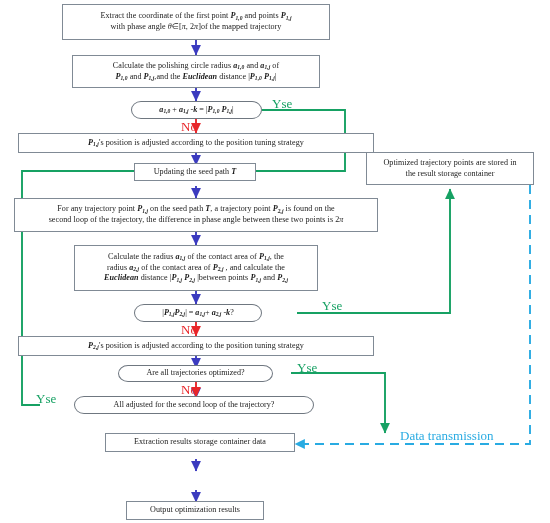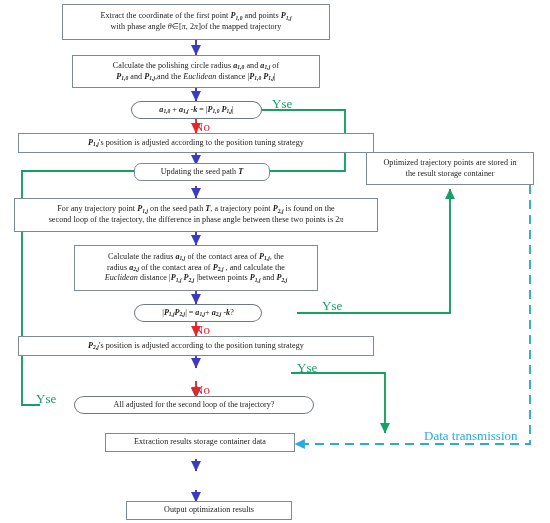--- a/index.html
+++ b/index.html
@@ -57,25 +57,25 @@
     border-radius: 10px / 50%;
     padding: 1px 10px;
   }
   .edge-label {
     position: absolute;
     font-size: 13px;
     font-family: "Liberation Serif", serif;
     white-space: nowrap;
   }
   .lbl-yes { color: #16a163; }
-  .lbl-no  { color: #e8262a; margin-left: 13px; }
+  .lbl-no  { color: #e8262a; }
   .lbl-data{ color: #29abe2; }
   sub { font-size: 0.68em; vertical-align: baseline; position: relative; top: 0.25em; }
   .v  { font-style: italic; font-weight: bold; }
-  .it { font-style: italic; }
+  .it { font-style: italic; font-weight: bold; }
 </style>
 </head>
 <body>
 
 <div id="canvas">
 
   <svg class="wires" viewBox="0 0 550 523">
     <defs>
       <marker id="arrBlue" markerWidth="7" markerHeight="7" refX="5.2" refY="2.6" orient="auto">
         <path d="M0,0 L5.4,2.6 L0,5.2 z" fill="#3b3bbf"></path>
@@ -153,21 +153,21 @@
       <i class="v">a</i><sub class="v">1,0</sub> + <i class="v">a</i><sub class="v">1,j</sub> -<i class="v">k</i> = |<i class="v">P</i><sub class="v">1,0</sub> <i class="v">P</i><sub class="v">1,j</sub>|
     </span>
   </div>
 
   <div class="node" style="left:18px; top:133px; width:356px; height:20px;">
     <span class="txt">
       <i class="v">P</i><sub class="v">1,j</sub>'s position is adjusted according to the position tuning strategy
     </span>
   </div>
 
-  <div class="node" style="left:134px; top:163px; width:136px; height:18px;border-radius:7px;">
+  <div class="node" style="left:134px; top:163px; width:122px; height:18px;">
     <span class="txt">
       Updating the seed path <i class="v">T</i>
     </span>
   </div>
 
   <div class="node" style="left:366px; top:152px; width:168px; height:33px;">
     <span class="txt">
       Optimized trajectory points are stored in<br>the result storage container
     </span>
   </div>
@@ -192,40 +192,43 @@
       |<i class="v">P</i><sub class="v">1,j</sub><i class="v">P</i><sub class="v">2,j</sub>| = <i class="v">a</i><sub class="v">1,j</sub>+ <i class="v">a</i><sub class="v">2,j</sub> -<i class="v">k</i>?
     </span>
   </div>
 
   <div class="node" style="left:18px; top:336px; width:356px; height:20px;">
     <span class="txt">
       <i class="v">P</i><sub class="v">2,j</sub>'s position is adjusted according to the position tuning strategy
     </span>
   </div>
 
+  <div class="decision" style="left:118px; top:365px; width:155px; height:17px;">
+    <span class="txt">Are all trajectories optimized?</span>
+  </div>
 
   <div class="decision" style="left:53px; top:396px; width:240px; height:18px;margin-left:21px;">
     <span class="txt">All adjusted for the second loop of the trajectory?</span>
   </div>
 
   <div class="node" style="left:105px; top:433px; width:190px; height:19px;justify-content:center;">
     <span class="txt">Extraction results storage container data</span>
   </div>
 
 
-  <div class="node" style="left:126px; top:501px; width:166px; height:19px;">
+  <div class="node" style="left:126px; top:501px; width:138px; height:19px;">
     <span class="txt">Output optimization results</span>
   </div>
 
   <div class="edge-label lbl-yes" style="left:272px; top:96px;">Yse</div>
   <div class="edge-label lbl-no" style="left:181px; top:119px;">No</div>
 
   <div class="edge-label lbl-yes" style="left:322px; top:298px;">Yse</div>
   <div class="edge-label lbl-no" style="left:181px; top:322px;">No</div>
 
   <div class="edge-label lbl-yes" style="left:297px; top:360px;">Yse</div>
   <div class="edge-label lbl-no" style="left:181px; top:382px;">No</div>
 
   <div class="edge-label lbl-yes" style="left:36px; top:391px;">Yse</div>
 
-  <div class="edge-label lbl-data" style="left:400px; top:428px;margin-left:24px;">Data transmission</div>
+  <div class="edge-label lbl-data" style="left:400px; top:428px;">Data transmission</div>
 
 </div>
 
 </body></html>

